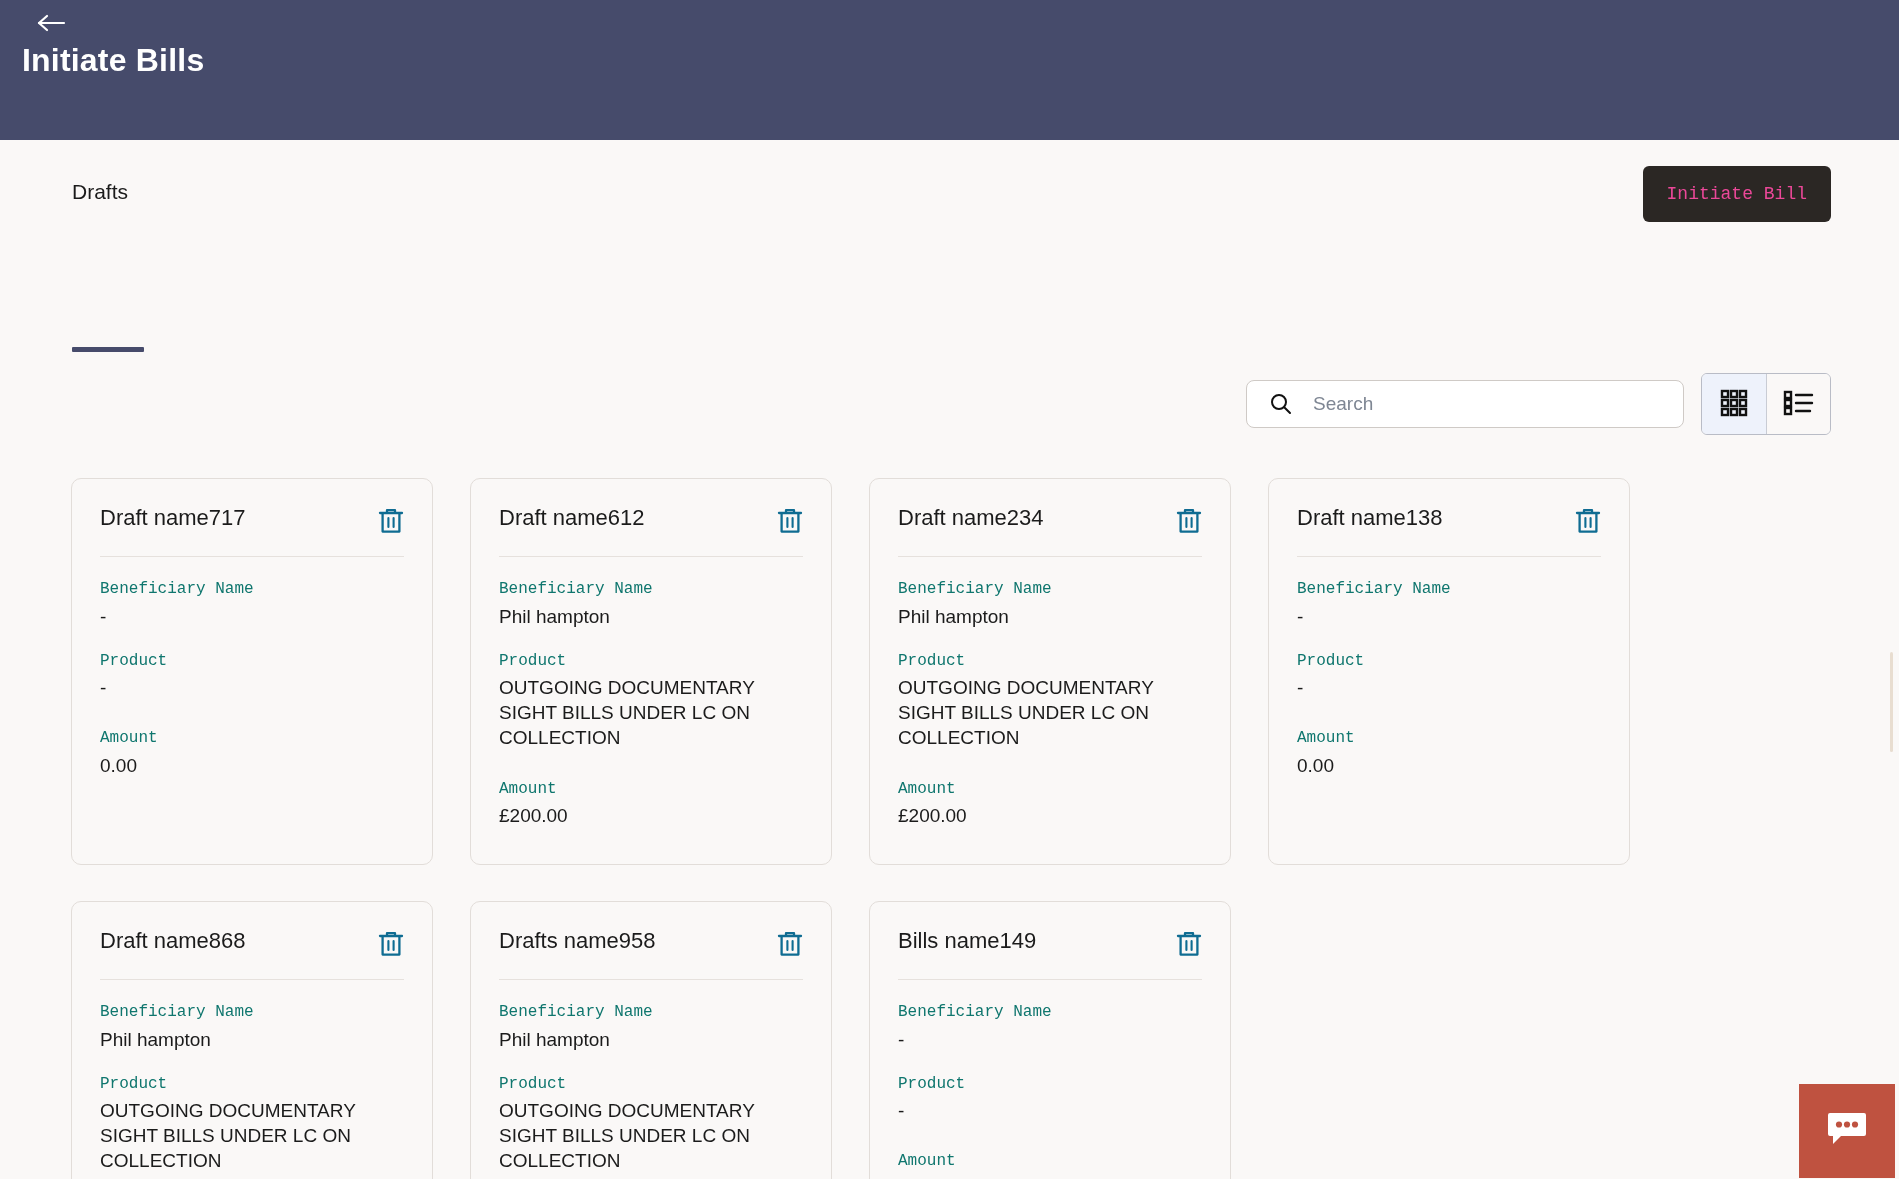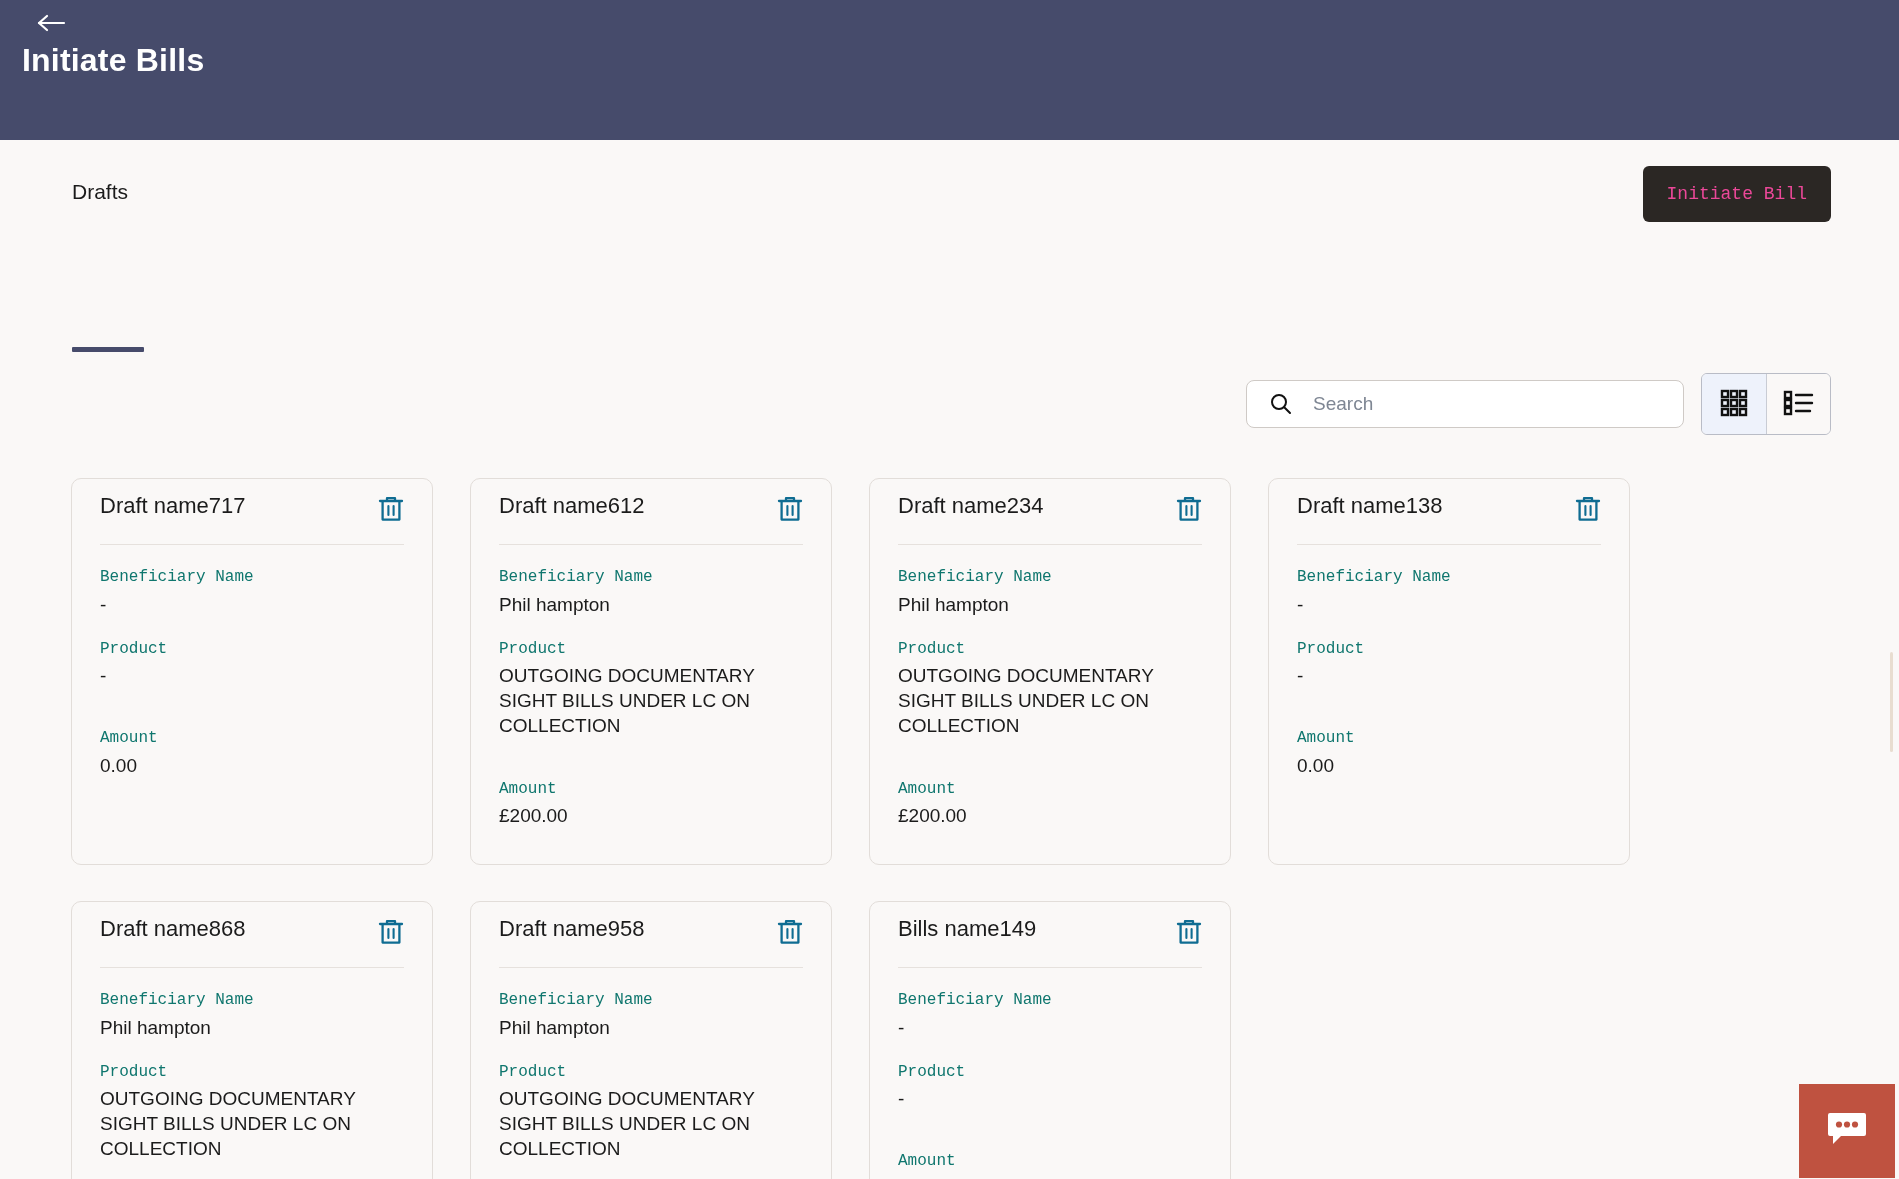--- a/index.html
+++ b/index.html
@@ -159,21 +159,21 @@
     display: flex;
     flex-wrap: wrap;
     gap: 36px 37px;
   }
   .card {
     width: 362px;
     min-height: 387px;
     background: #faf8f7;
     border: 1px solid #e2ddd9;
     border-radius: 10px;
-    padding: 14px 28px 22px 28px;
+    padding: 26px 28px 22px 28px;
     display: flex;
     flex-direction: column;
   }
   .card-head {
     display: flex;
     align-items: flex-start;
     justify-content: space-between;
     padding-bottom: 18px;
     border-bottom: 1px solid #e6e1dd;
   }
@@ -184,21 +184,21 @@
   }
   .trash-btn {
     background: none;
     border: none;
     cursor: pointer;
     padding: 0;
     margin-top: 2px;
     display: flex;
   }
   .field { margin-top: 22px; }
-  .field.amount { margin-top: 40px; }
+  .field.amount { margin-top: 28px; }
   .field-label {
     font-size: 16px;
     color: #0f766e;
     line-height: 1.35;
     font-family: Liberation Mono, monospace;
   }
   .field-value {
     font-size: 19px;
     color: #1b1b1b;
     line-height: 1.32;
@@ -446,21 +446,21 @@
       </div>
       <div class="field">
         <div class="field-label">Product</div>
         <div class="field-value">OUTGOING DOCUMENTARY SIGHT BILLS UNDER LC ON COLLECTION</div>
       </div>
 
     </div>
 
     <div class="card">
       <div class="card-head">
-        <div class="card-title">Draft name958</div>
+        <div class="card-title">Drafts name958</div>
         <button class="trash-btn">
           <span>
             <svg width="26" height="28" viewBox="0 0 26 28" fill="none">
               <path d="M2 6 H24" stroke="#0F6C92" stroke-width="2.3" stroke-linecap="round"></path>
               <path d="M9 6 V3.2 H17 V6" stroke="#0F6C92" stroke-width="2.3" stroke-linejoin="round"></path>
               <path d="M4.6 6 V24.6 H21.4 V6" stroke="#0F6C92" stroke-width="2.3" stroke-linejoin="round"></path>
               <path d="M10.4 11 V20" stroke="#0F6C92" stroke-width="2.1" stroke-linecap="round"></path>
               <path d="M15.6 11 V20" stroke="#0F6C92" stroke-width="2.1" stroke-linecap="round"></path>
             </svg>
           </span>

